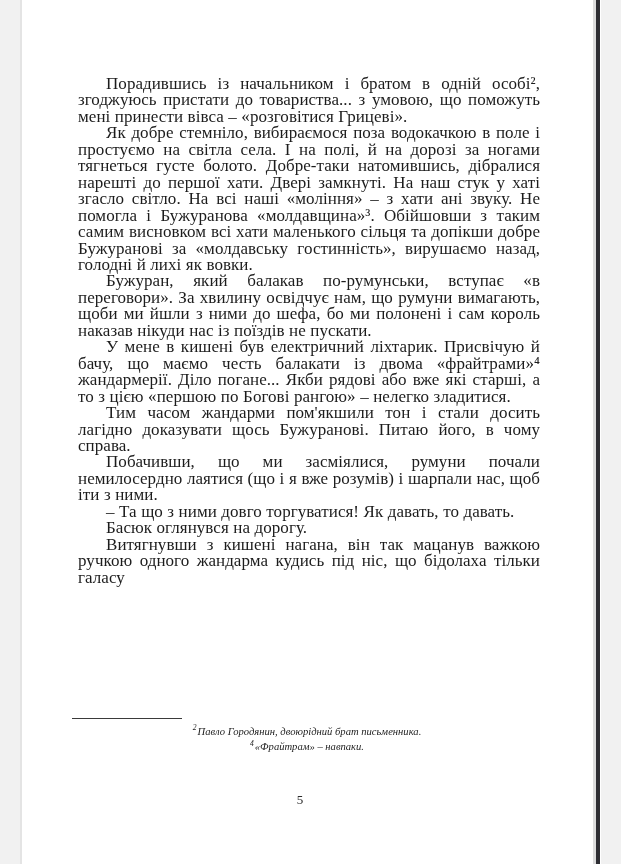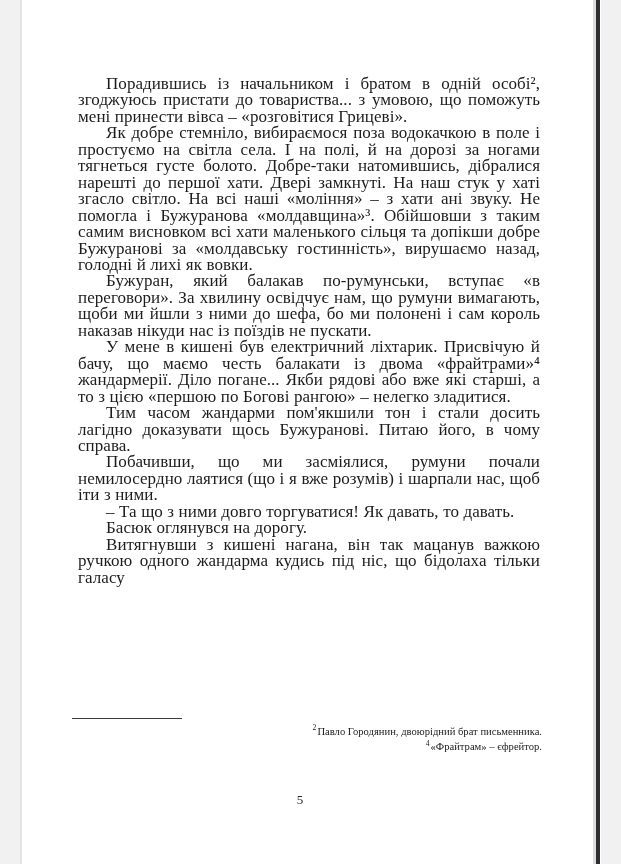--- a/index.html
+++ b/index.html
@@ -94,22 +94,23 @@
   .fn-rule {
     width: 110px;
     height: 1px;
     background: #3a3a3a;
     margin: 0 0 5px 0;
   }
   .fn-line {
     font-size: 10.6px;
     line-height: 15.4px;
     margin: 0;
-    text-align: right;
+    text-align: center;
     white-space: nowrap;
+    font-style: italic;
   }
   .fn-line sup {
     font-size: 7.6px;
     vertical-align: super;
     line-height: 0;
     margin-right: 1px;
   }
 
   
   #page-number {
@@ -141,18 +142,18 @@
     <p class="para last-line-loose"><span>Тим часом жандарми пом'якшили тон і стали досить лагідно доказувати щось Бужуранові. Питаю його, в чому справа.</span></p>
     <p class="para last-line-loose"><span>Побачивши, що ми засміялися, румуни почали немилосердно лаятися (що і я вже розумів) і шарпали нас, щоб іти з ними.</span></p>
     <p class="para last-line-loose"><span>– Та що з ними довго торгуватися! Як давать, то давать.</span></p>
     <p class="para last-line-loose"><span>Басюк оглянувся на дорогу.</span></p>
     <p class="para last-line-loose"><span>Витягнувши з кишені нагана, він так мацанув важкою ручкою одного жандарма кудись під ніс, що бідолаха тільки галасу</span></p>
   </div>
 
   <div id="footnotes">
     <div class="fn-rule"></div>
     <p class="fn-line"><sup>2</sup><span>Павло Городянин, двоюрідний брат письменника.</span></p>
-    <p class="fn-line"><sup>4</sup><span>«Фрайтрам» – єфрейтор.</span></p>
+    <p class="fn-line"><sup>4</sup><span>«Фрайтрам» – навпаки.</span></p>
   </div>
 
   <div id="page-number">5</div>
 
 </div>
 
 </body></html>

